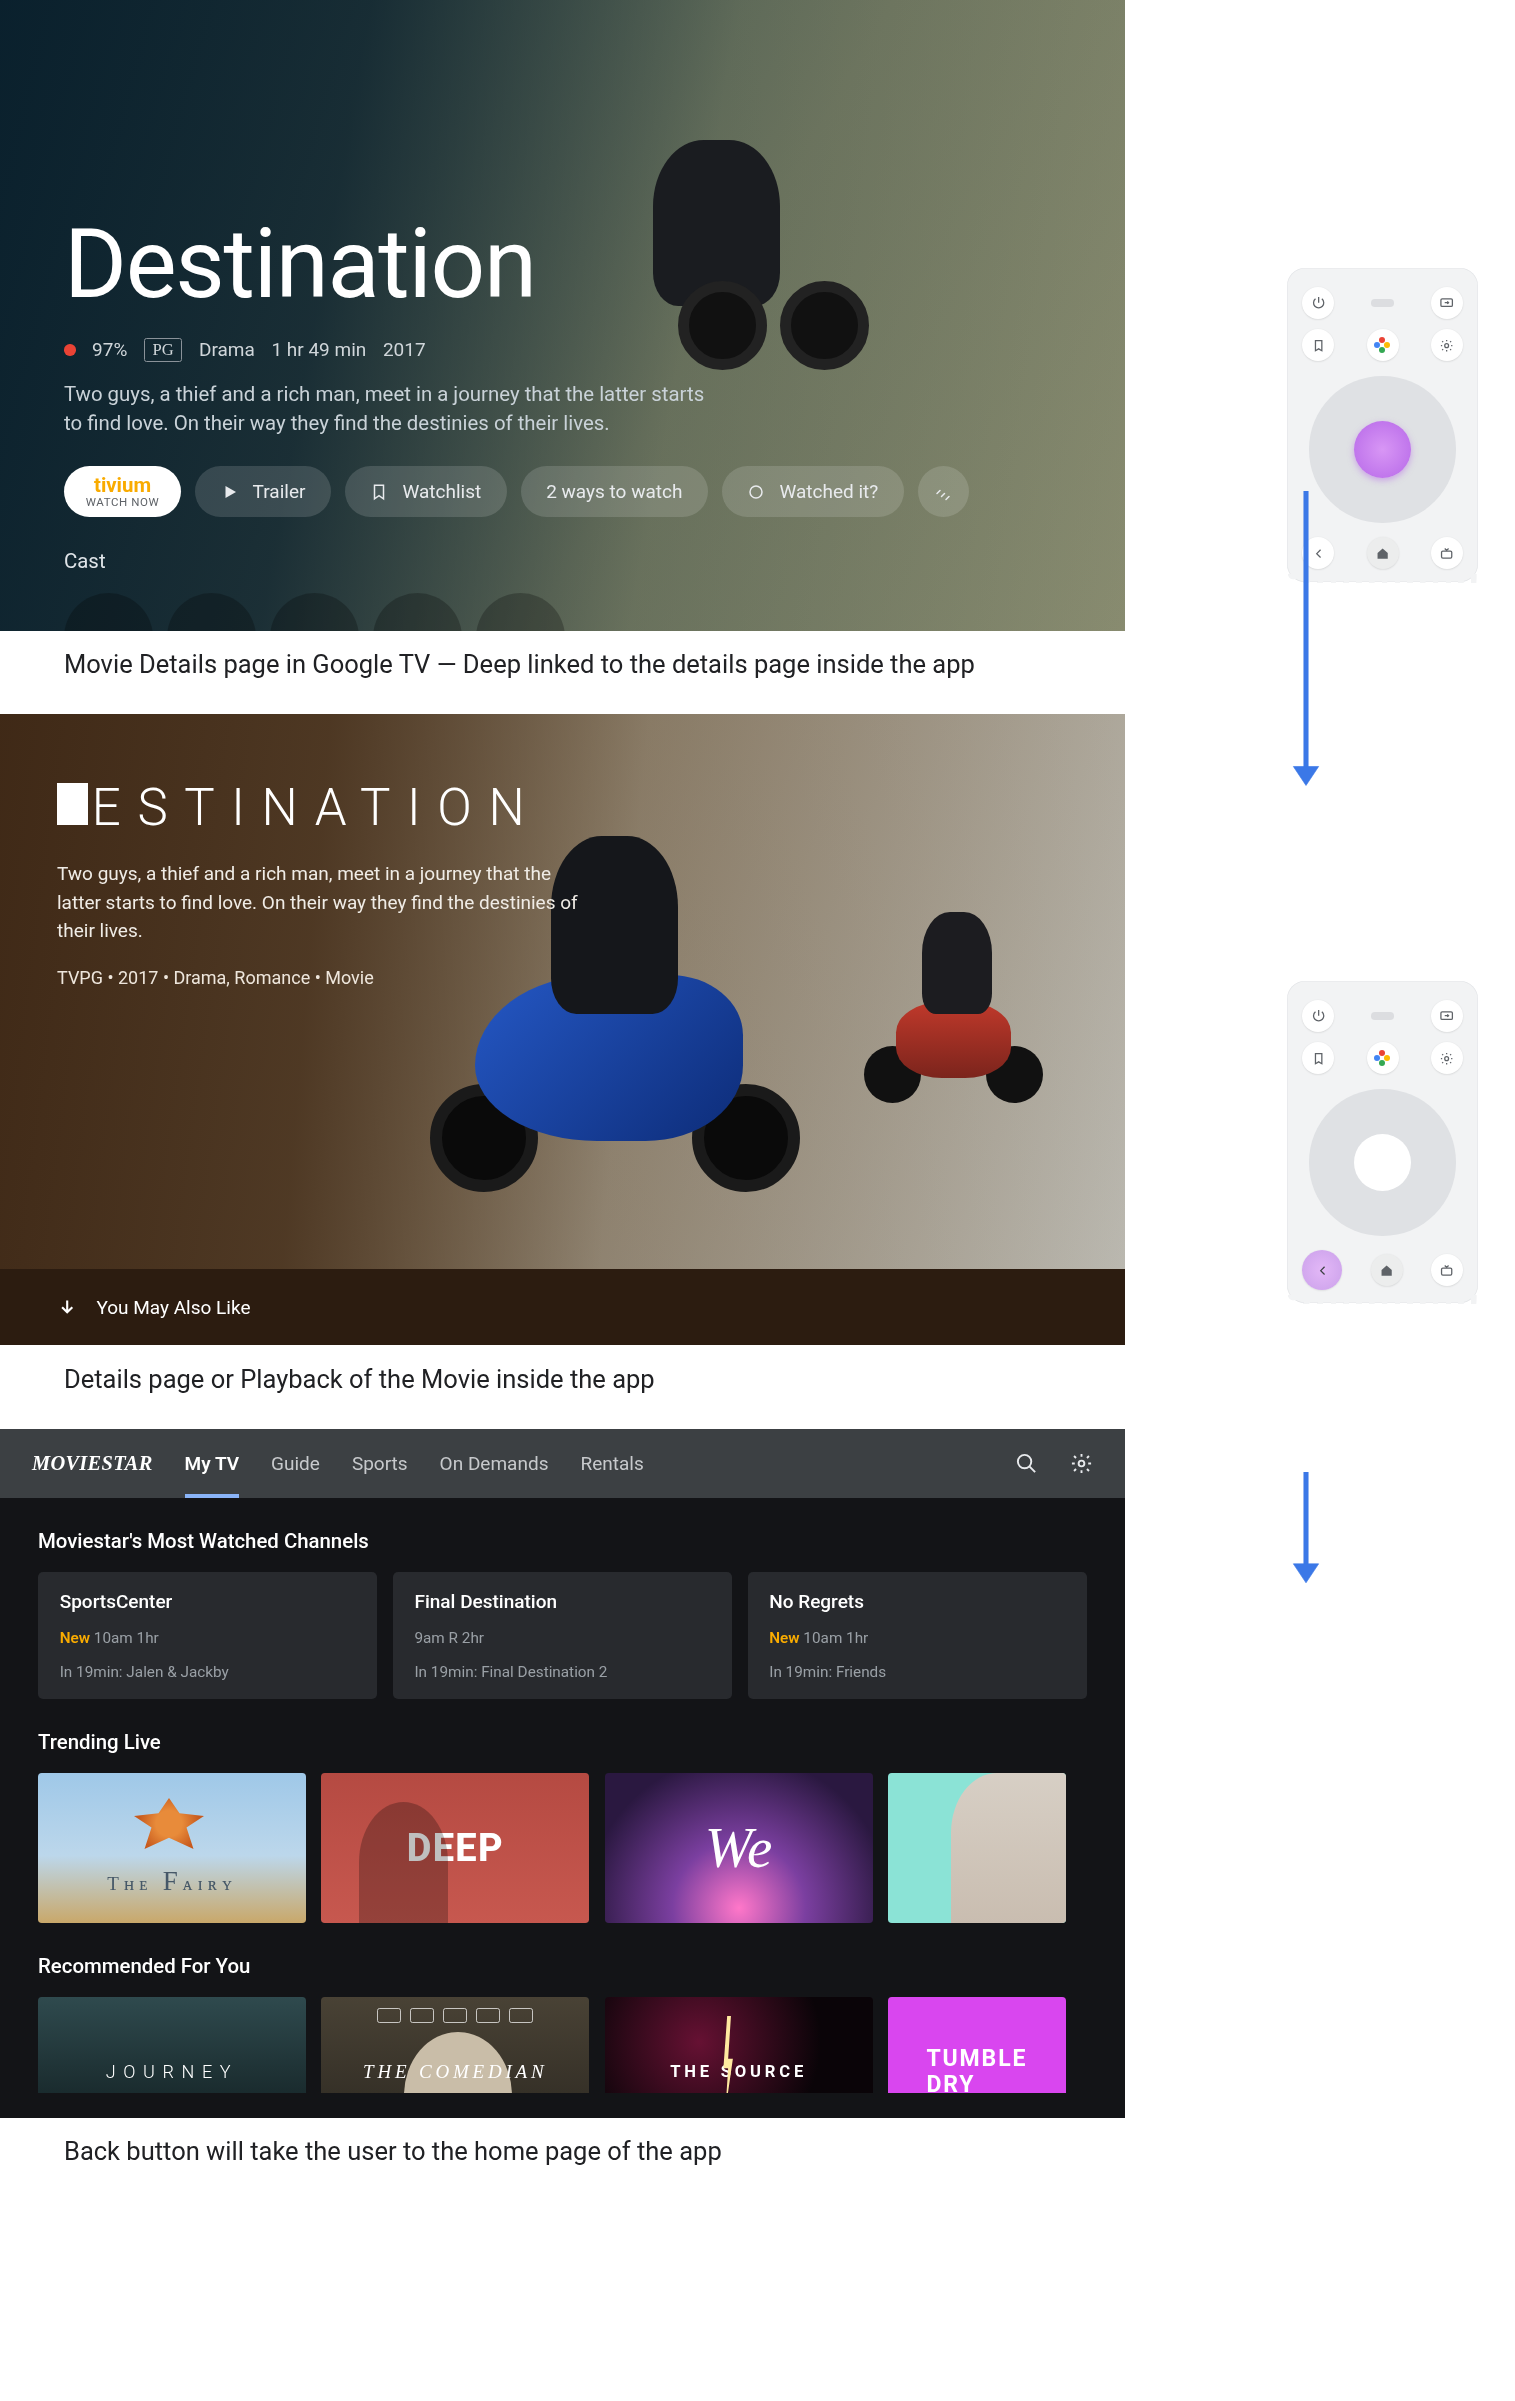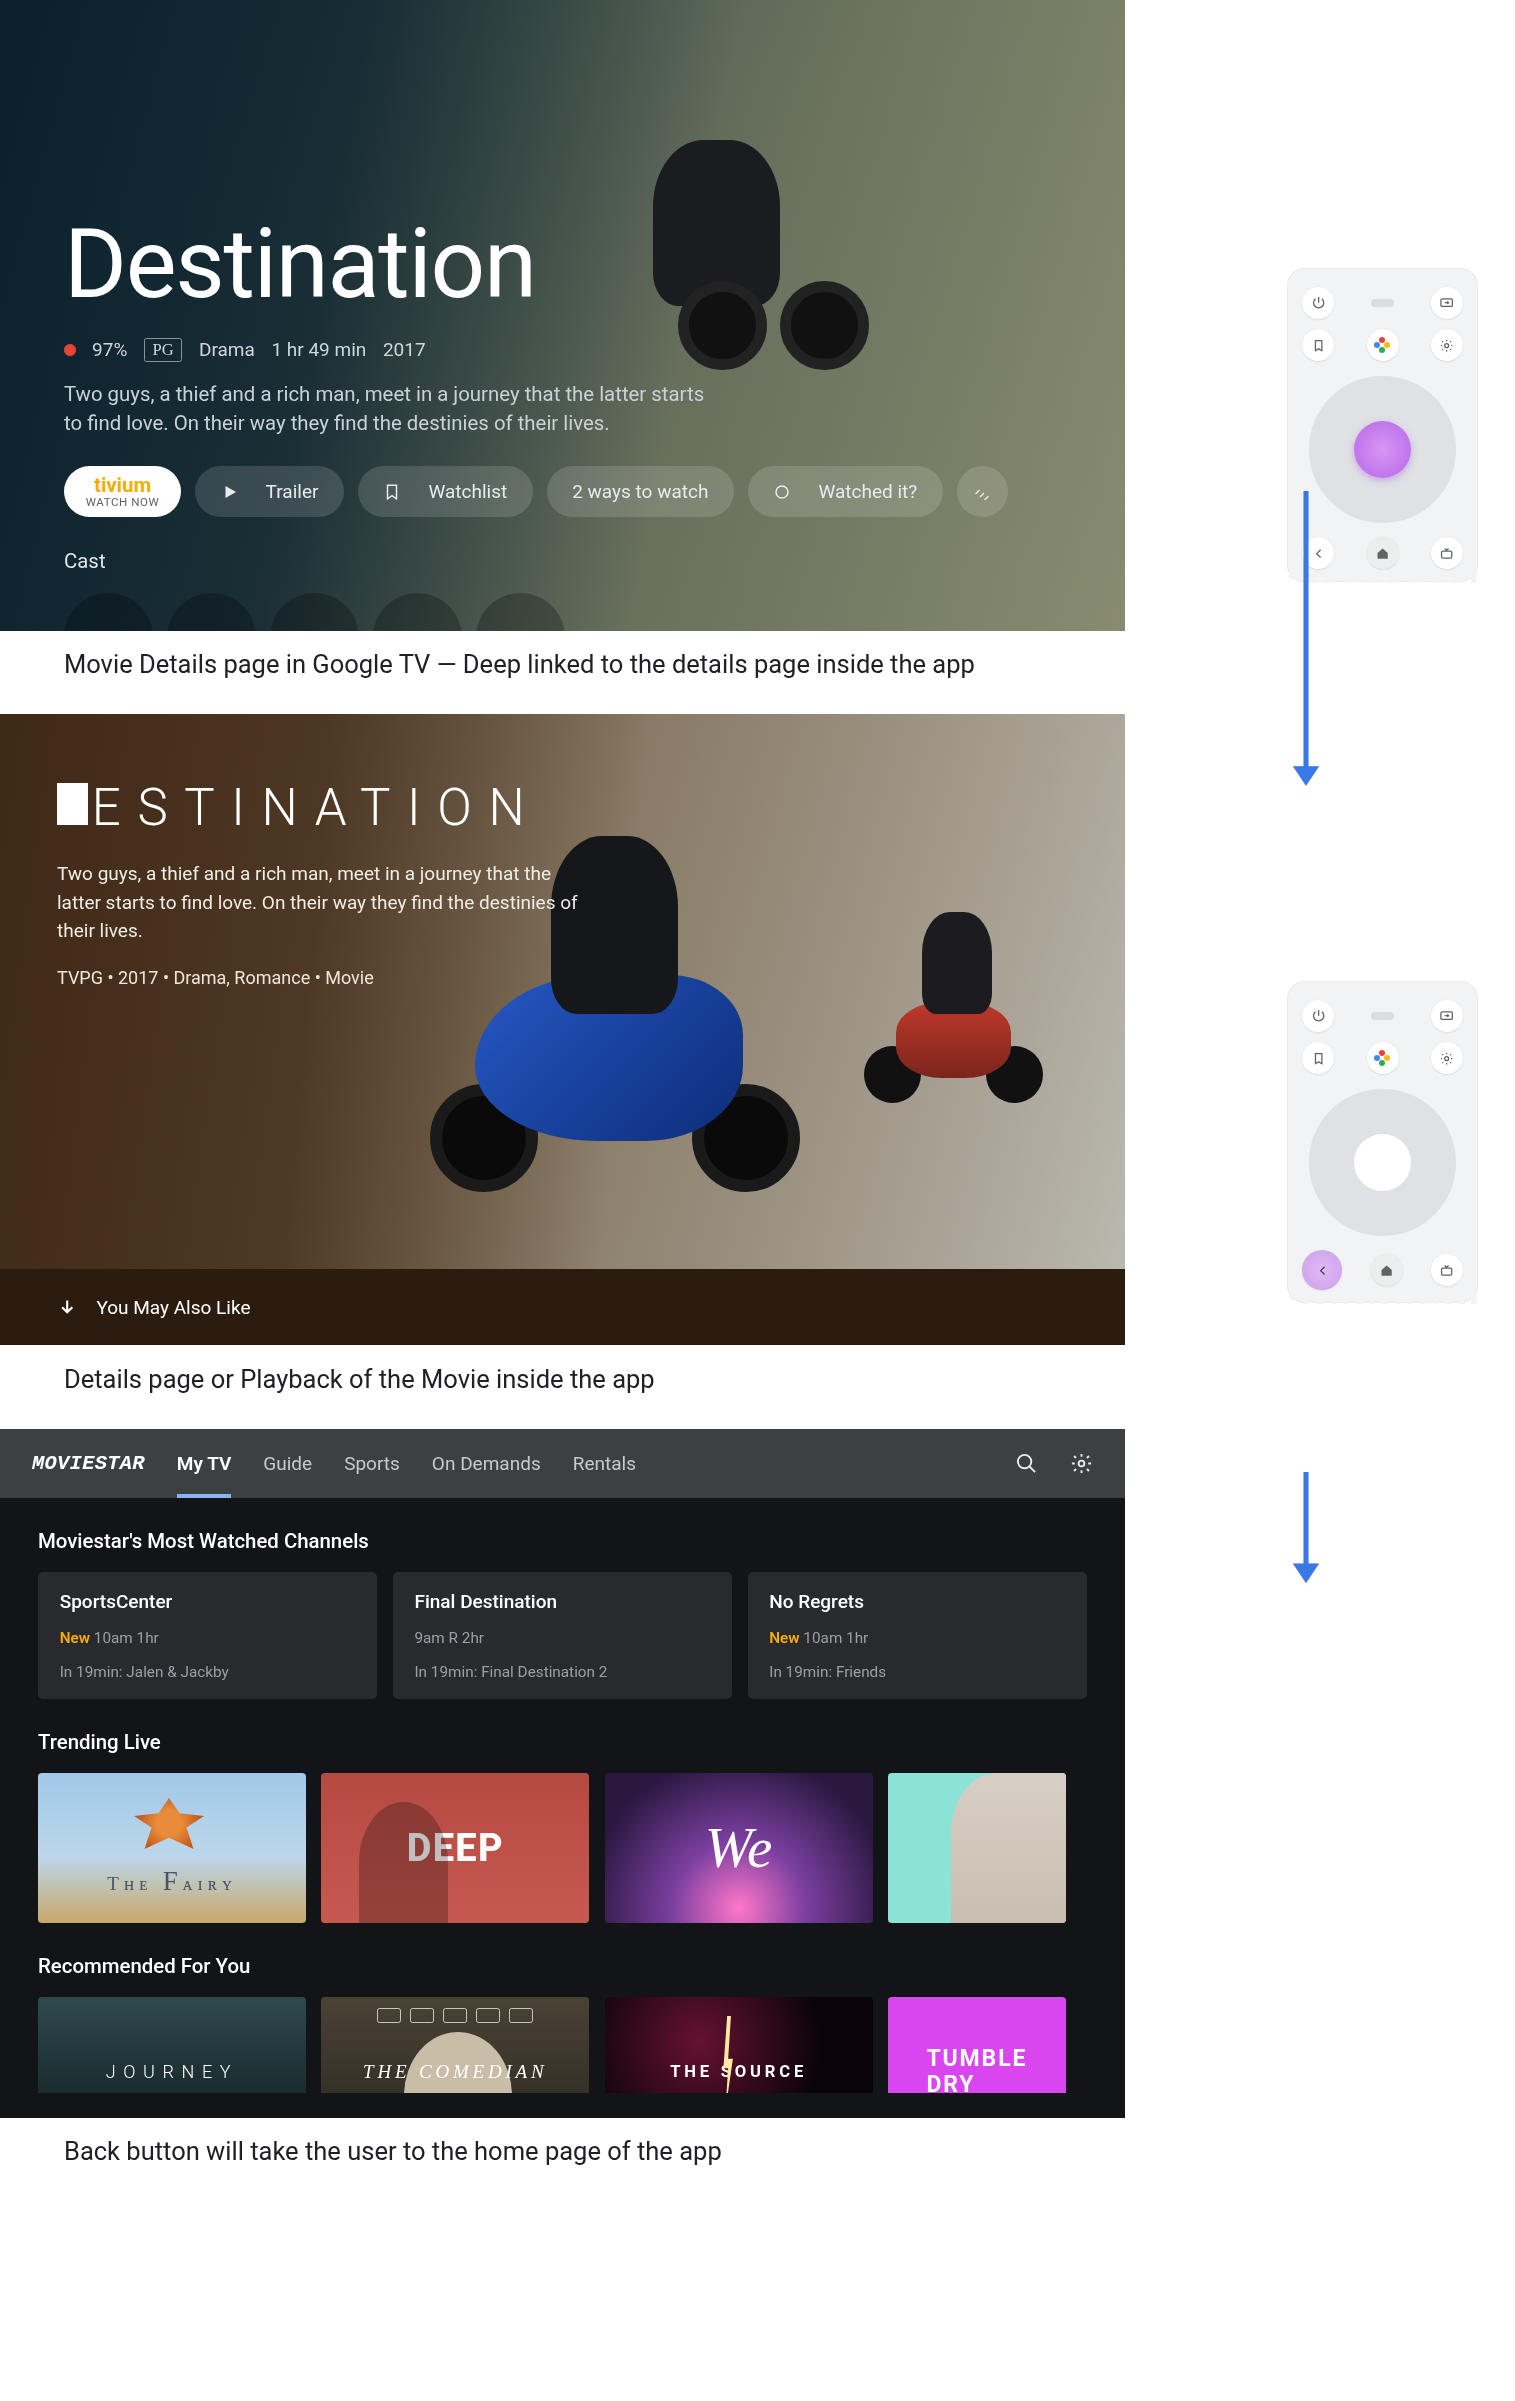--- a/index.html
+++ b/index.html
@@ -10,21 +10,21 @@
   .caption { font-size: 25.5px; color: #202124; padding: 15.3px 64px 31px 64px; line-height: 1.45; }
 
   
   .gtv { height: 631px; background: linear-gradient(100deg, rgba(6,28,42,0.92) 0%, rgba(6,28,42,0.78) 30%, rgba(40,60,60,0.25) 60%, rgba(120,130,110,0.15) 100%), linear-gradient(120deg,#3a5550,#7c8166 60%,#8b8d70); color: #fff; padding: 57px 64px 0 64px; display: flex; flex-direction: column; }
   .gtv .title { font-size: 96px; font-weight: 400; letter-spacing: -1.3px; line-height: 1; margin-top: 159px; }
   .gtv .meta-row { display:flex; align-items:center; gap:16.6px; margin-top: 25.5px; font-size: 19px; color:#d0d6da; }
   .gtv .dot { width:11.5px; height:11.5px; border-radius:50%; background:#ea4335; }
   .gtv .badge { border:0.6px solid #8a9299; border-radius:2.5px; padding:1.3px 7.6px; font-size:16.6px;font-family:Liberation Serif, serif; }
   .gtv .synopsis { font-size:20.4px; color:#c9d2d8; max-width:650px; margin-top:18px; line-height:1.4; }
   .gtv .action-row { display:flex; gap:14px; margin-top:29px; align-items:center; }
-  .gtv .pill { height:51px; border-radius:25.5px; background:rgba(255,255,255,0.14); color:#e8eaed; display:flex; align-items:center; padding:0 25.5px; font-size:19px; gap:27px; }
+  .gtv .pill { height:51px; border-radius:25.5px; background:rgba(255,255,255,0.14); color:#e8eaed; display:flex; align-items:center; padding:0 25.5px; font-size:19px; gap:14px; }
   .gtv .pill.primary { background:#fff; color:#202124; padding:0 21.7px; flex-direction:column; justify-content:center; gap:1.3px; line-height:1; }
   .gtv .pill.primary .brand { font-weight:700; font-size:20.4px; color:#f9ab00; }
   .gtv .pill.primary .sub { font-size:11.5px; letter-spacing:0.6px; color:#5f6368; }
   .gtv .pill svg { width:18px; height:18px; stroke:#e8eaed; fill:none; stroke-width:2; }
   .gtv .pill.icon-only { width:51px; padding:0; justify-content:center; }
   .gtv .cast-label { font-size:20.4px; color:#dfe4e8; margin-top:32px; }
   .gtv .cast-strip { position:absolute; left:0; right:0; bottom:-19px; height:57px; display:flex; gap:14px; padding-left:64px; }
   .gtv .cast-strip div { width:89px; height:89px; border-radius:45px; background:rgba(0,0,0,0.25); }
 
   
@@ -59,21 +59,21 @@
   .app-detail .moto-blue .rider { position:absolute; left:127px; bottom:178px; width:127px; height:178px; background:#15171b; border-radius:40% 40% 20% 20%; }
   .app-detail .moto-red { position:absolute; right:76px; top:198px; width:191px; height:191px; }
   .app-detail .moto-red .rbody { position:absolute; bottom:25.5px; left:38px; width:115px; height:76px; background:linear-gradient(#c0392b,#7b241c); border-radius:40%; }
   .app-detail .moto-red .rw { position:absolute; width:57px; height:57px; border-radius:29px; background:#111; bottom:0; }
   .app-detail .moto-red .rw1 { left:6.4px; } .app-detail .moto-red .rw2 { right:6.4px; }
   .app-detail .moto-red .rr { position:absolute; left:64px; bottom:89px; width:70px; height:102px; background:#1c1c20; border-radius:40% 40% 20% 20%; }
 
   
   .home { background:#131417; color:#e8eaed; padding-bottom:25.5px; min-height: 637px; }
   .home .topbar { height:69px; background:#3c4043; display:flex; align-items:center; padding:0 32px; gap:32px; font-size:19px; color:#c7c9cc; }
-  .home .brand { font-family: Liberation Mono, monospace; font-style:italic; font-weight:700; color:#fff; font-size:20.4px; letter-spacing:0.3px; }
+  .home .brand { font-family: Liberation Serif, serif; font-style:italic; font-weight:700; color:#fff; font-size:20.4px; letter-spacing:0.3px; }
   .home .tab { padding:21.7px 0; position:relative; }
   .home .tab.active { color:#fff; font-weight:600; }
   .home .tab.active::after { content:""; position:absolute; left:0; right:0; bottom:-1.3px; height:3.8px; background:#8ab4f8; }
   .home .topbar .spacer { flex:1; }
   .home .topbar svg { width:23px; height:23px; stroke:#e8eaed; fill:none; stroke-width:2; }
   .home .section-title { font-size:20.4px; font-weight:500; padding:31px 38px 19px 38px; color:#fff; }
   .home .channel-row { display:flex; gap:15.3px; padding:0 38px; }
   .home .channel-card { flex:1; background:#282a2e; border-radius:5.1px; padding:18px 21.7px; min-width:0; }
   .home .channel-card .ct { font-size:19px; font-weight:500; color:#fff; }
   .home .channel-card .cl { font-size:15.3px; color:#9aa0a6; margin-top:16px; }

